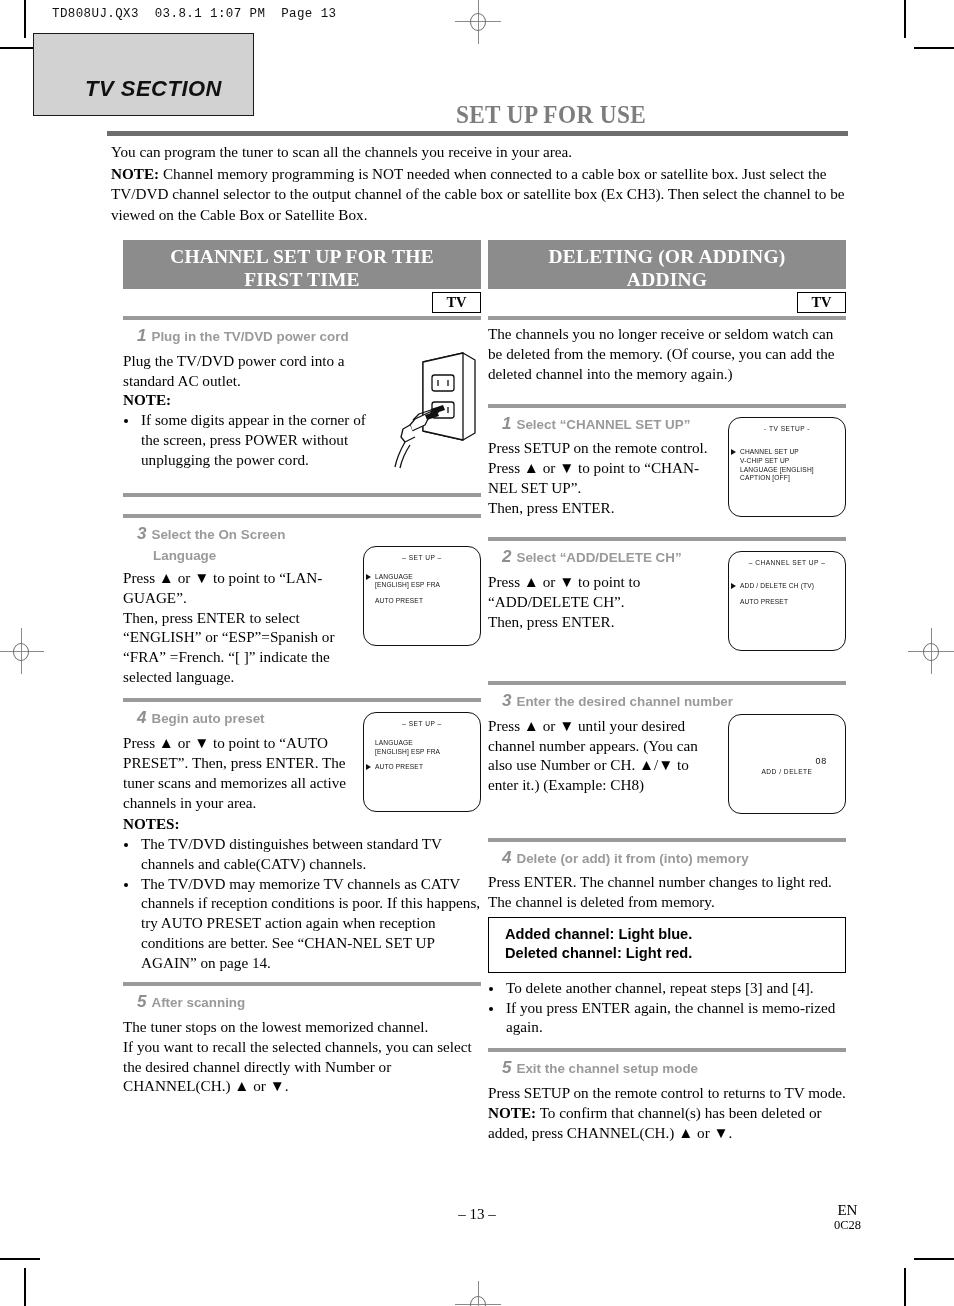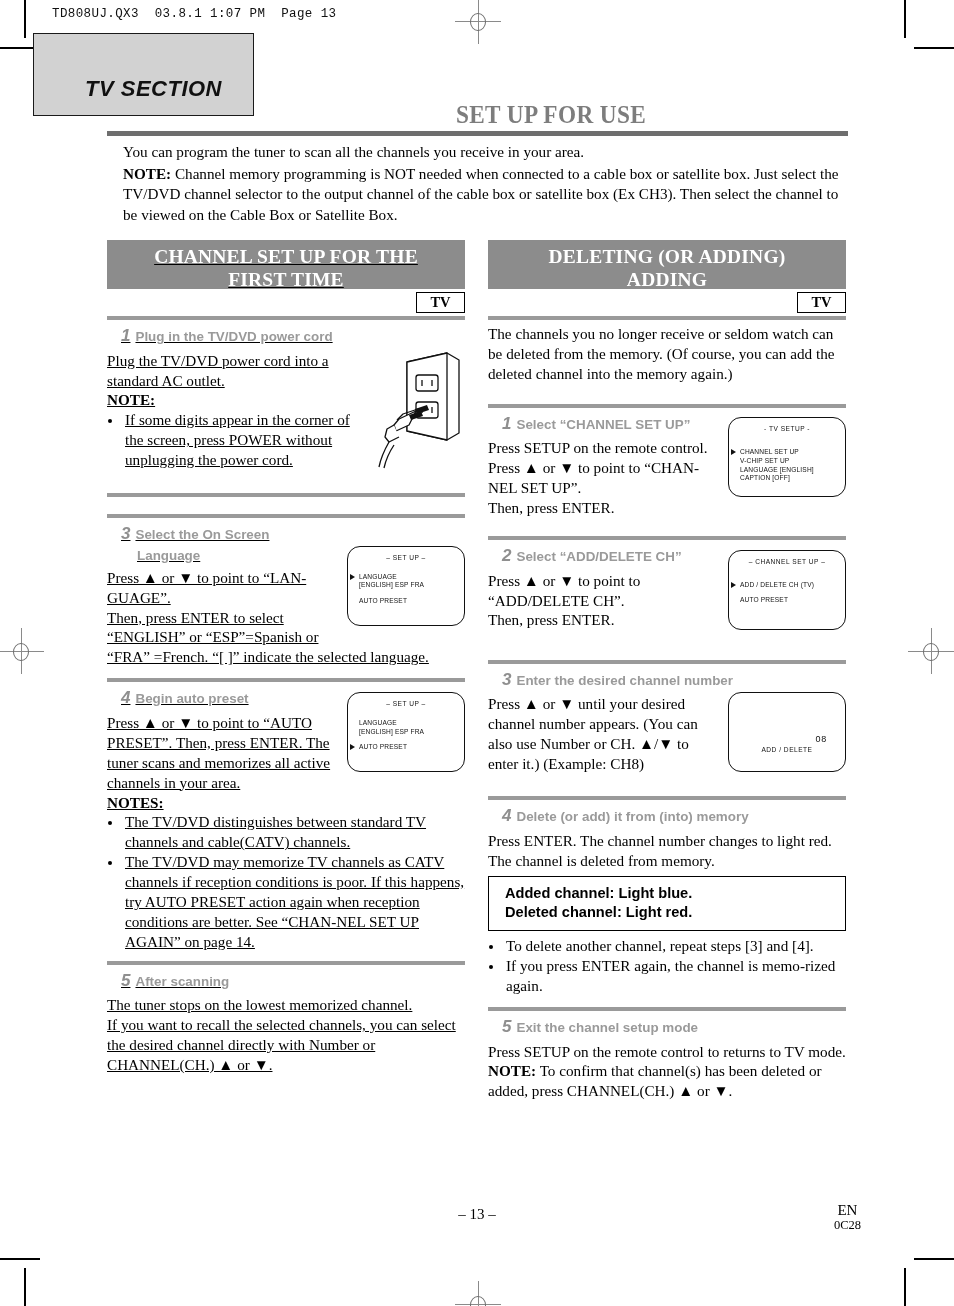--- a/index.html
+++ b/index.html
@@ -98,30 +98,30 @@
   }
 
   
   .intro {
     position: absolute;
     left: 107px; top: 142px;
     width: 741px;
     font-size: 15.2px;
     line-height: 1.33;
   }
-  .intro p { margin: 0 0 2px 16px; }
+  .intro p { margin: 0 0 2px 4px; }
   b { font-weight: bold; }
 
   
   .col {
     position: absolute;
     top: 240px;
     width: 358px;
   }
-  .col-left  { left: 107px; text-decoration: underline; }
+  .col-left  { left: 123px; }
   .col-right { left: 488px; }
 
   .col-header {
     background: #8c8c8c;
     color: #ffffff;
     text-align: center;
     font-family: "Liberation Serif", serif;
     font-weight: bold;
     font-size: 19.5px;
     line-height: 1.17;
@@ -197,21 +197,21 @@
     font-size: 15.2px;
     line-height: 1.31;
   }
 
   .float-right { float: right; margin: 0 0 2px 8px; }
   .clearfix::after { content: ""; display: block; clear: both; }
 
   
   .osd {
     width: 118px;
-    height: 80px;
+    height: 100px;
     border: 1.4px solid #111;
     border-radius: 13px;
     box-sizing: border-box;
     background: #fff;
     position: relative;
     font-family: "Liberation Sans", sans-serif;
     font-size: 6.6px;
     color: #111;
     letter-spacing: 0.15px;
   }

